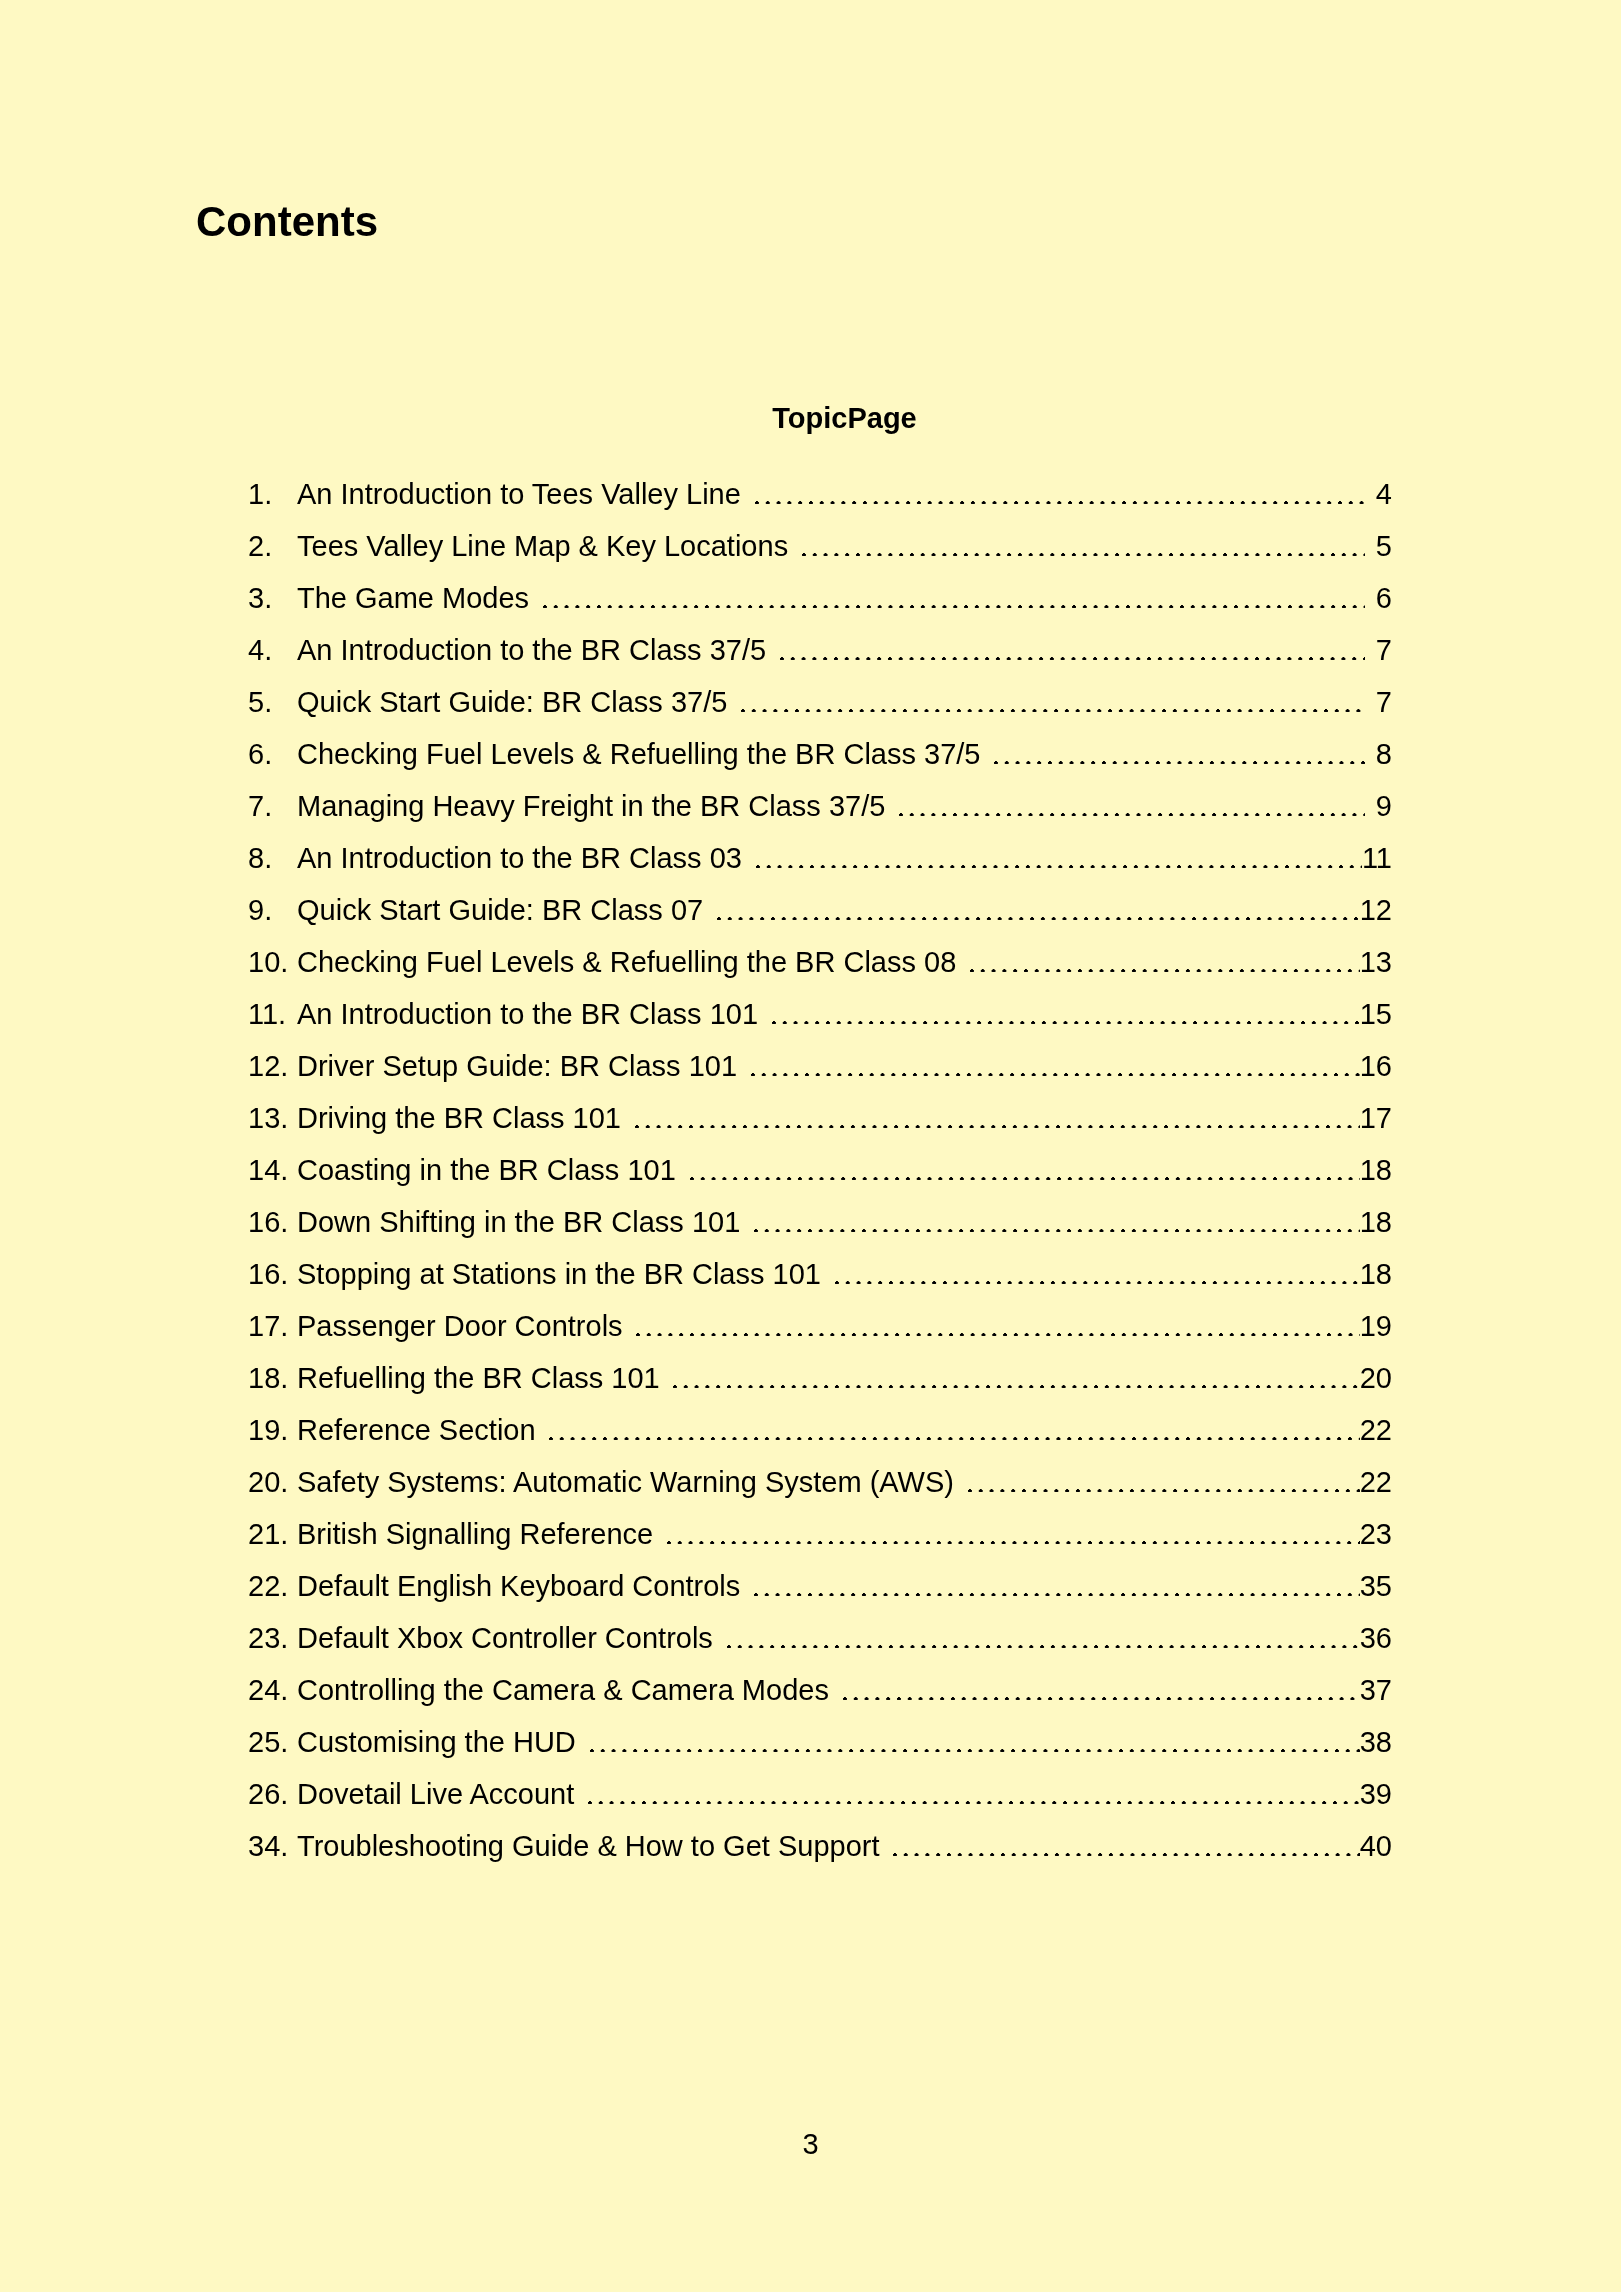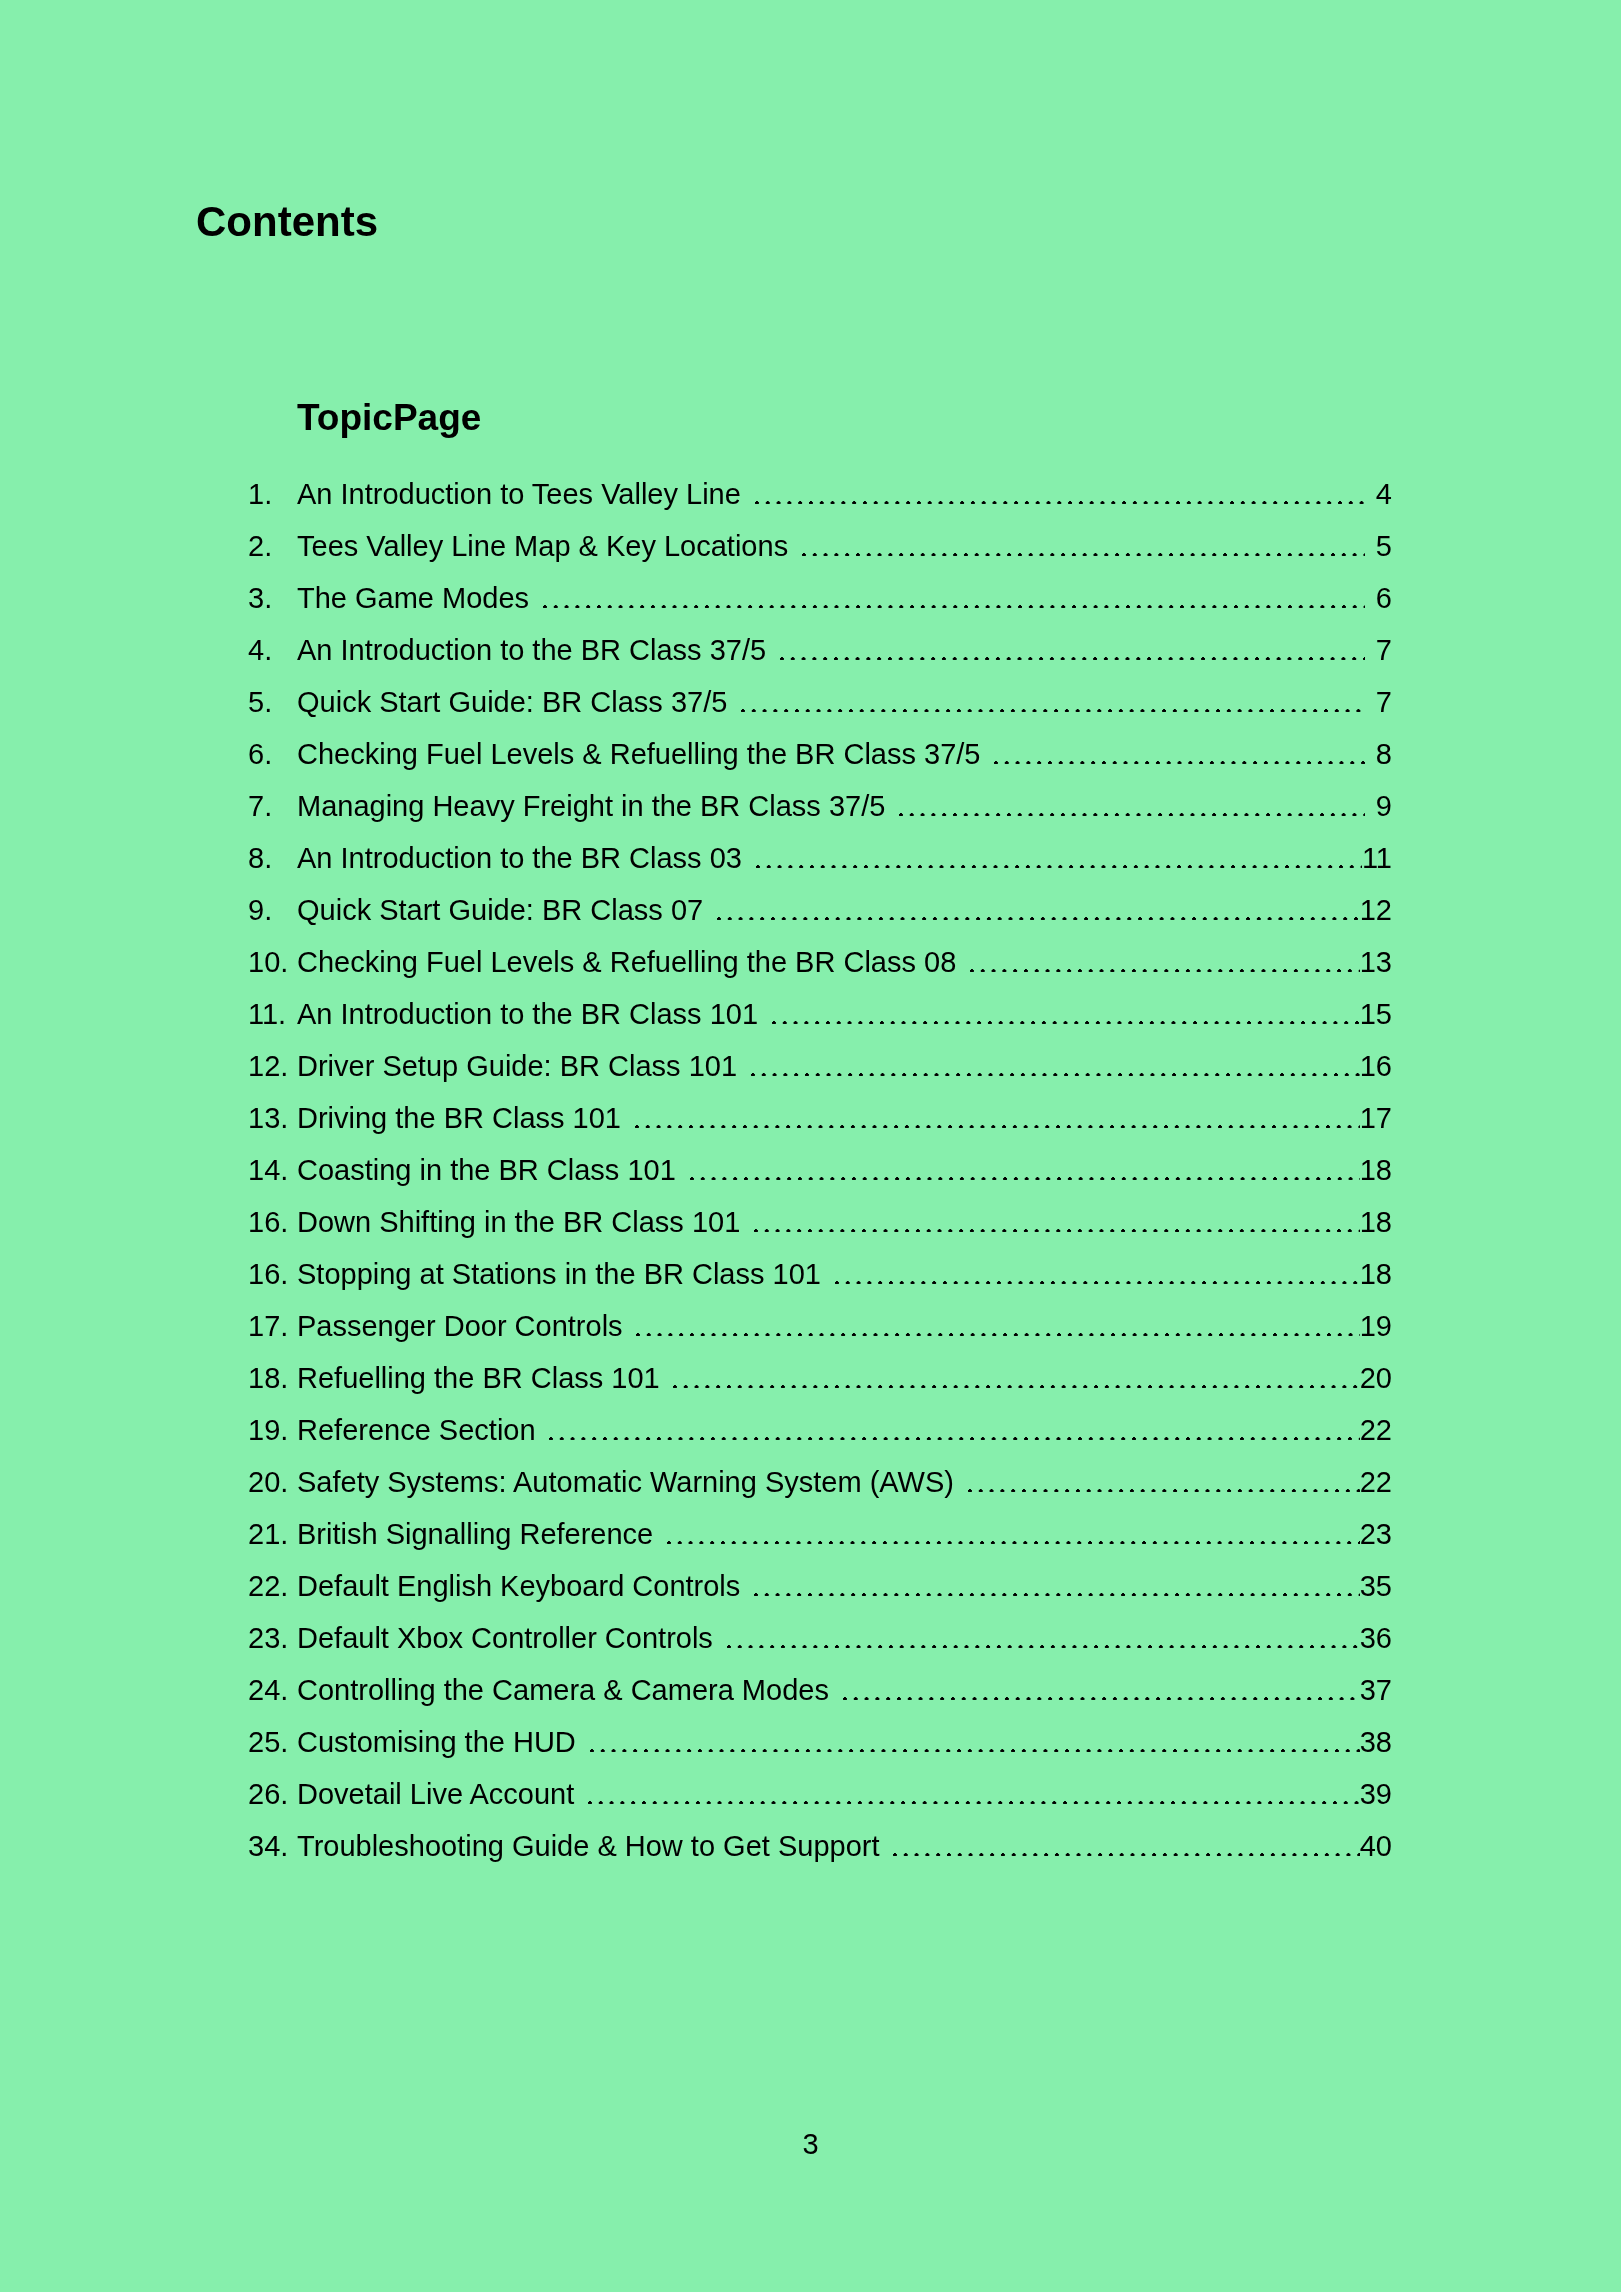--- a/index.html
+++ b/index.html
@@ -3,32 +3,32 @@
 <meta charset="utf-8">
 <style>
   * { margin:0; padding:0; box-sizing:border-box; }
   html, body { background:#ffffff; }
   body {
     width:1621px; height:2293px; position:relative;
     font-family:"Liberation Sans","DejaVu Sans",sans-serif;
     color:#000000;
   }
   .page {
-    position:absolute; inset:0; background:#86efac; overflow:hidden;
+    position:absolute; inset:0; background:#fef9c3; overflow:hidden;
   }
   .doc-title {
     position:absolute; left:196px; top:197px;
     font-size:42px; font-weight:bold; line-height:1.2;
   }
   .toc {
     position:absolute; left:248px; top:402px; width:1144px;
   }
   .toc-head {
-    display:flex; justify-content:flex-start;
-    font-weight:bold; font-size:37px; line-height:32px;
+    display:flex; justify-content:center;
+    font-weight:bold; font-size:29px; line-height:32px;
     padding-left:49px;
   }
   .toc-list {
     list-style:none; margin-top:44px;
   }
   .toc-row {
     display:flex; align-items:flex-start;
     height:52px; font-size:29px; line-height:32px;
   }
   .toc-num { flex:0 0 auto; width:49px; }

